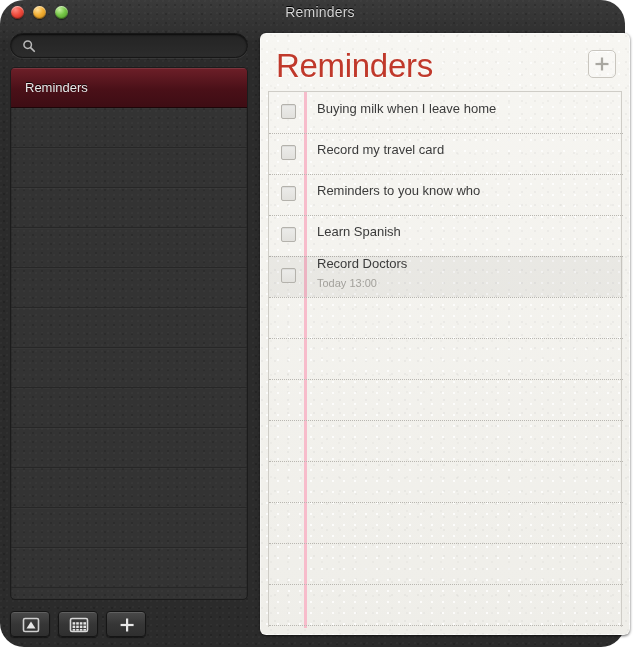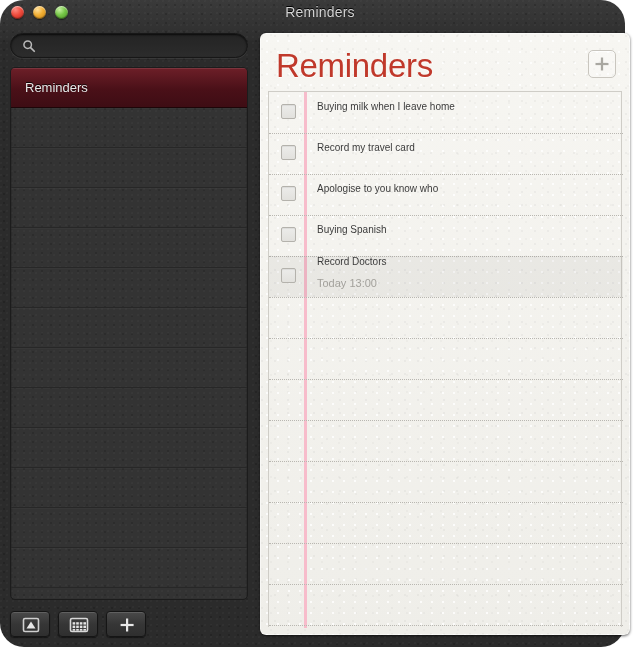--- a/index.html
+++ b/index.html
@@ -175,21 +175,21 @@
     position: absolute; left: 12px; top: 12px;
     width: 15px; height: 15px;
     box-sizing: border-box;
     border: 1px solid #b4b2ac;
     border-radius: 2px;
     background: linear-gradient(#ececea, #e2e1dd);
     box-shadow: inset 0 1px 1px rgba(0,0,0,.07);
   }
   .row-title {
     position: absolute; left: 48px; top: 9px;
-    font-size: 10px; color: #3b3b3b;
+    font-size: 13px; color: #3b3b3b;
   }
   .row-title.has-sub { top: 0; }
   .row-sub {
     position: absolute; left: 48px; top: 21px;
     font-size: 11px; color: #a3a19c;
   }
 </style>
 </head>
 <body>
 
@@ -285,27 +285,27 @@
       <div class="rule" style="top:41px"></div>
 
       <div class="row" style="top:41px">
         <div class="row-checkbox"></div>
         <div class="row-title">Record my travel card</div>
       </div>
       <div class="rule" style="top:82px"></div>
 
       <div class="row" style="top:82px">
         <div class="row-checkbox"></div>
-        <div class="row-title">Apologise to you know who</div>
+        <div class="row-title">Reminders to you know who</div>
       </div>
       <div class="rule" style="top:123px"></div>
 
       <div class="row" style="top:123px">
         <div class="row-checkbox"></div>
-        <div class="row-title">Buying Spanish</div>
+        <div class="row-title">Learn Spanish</div>
       </div>
       <div class="rule" style="top:164px"></div>
 
       <div class="row selected" style="top:164px">
         <div class="row-checkbox"></div>
         <div class="row-title has-sub">Record Doctors</div>
         <div class="row-sub">Today 13:00</div>
       </div>
       <div class="rule" style="top:205px"></div>
 

